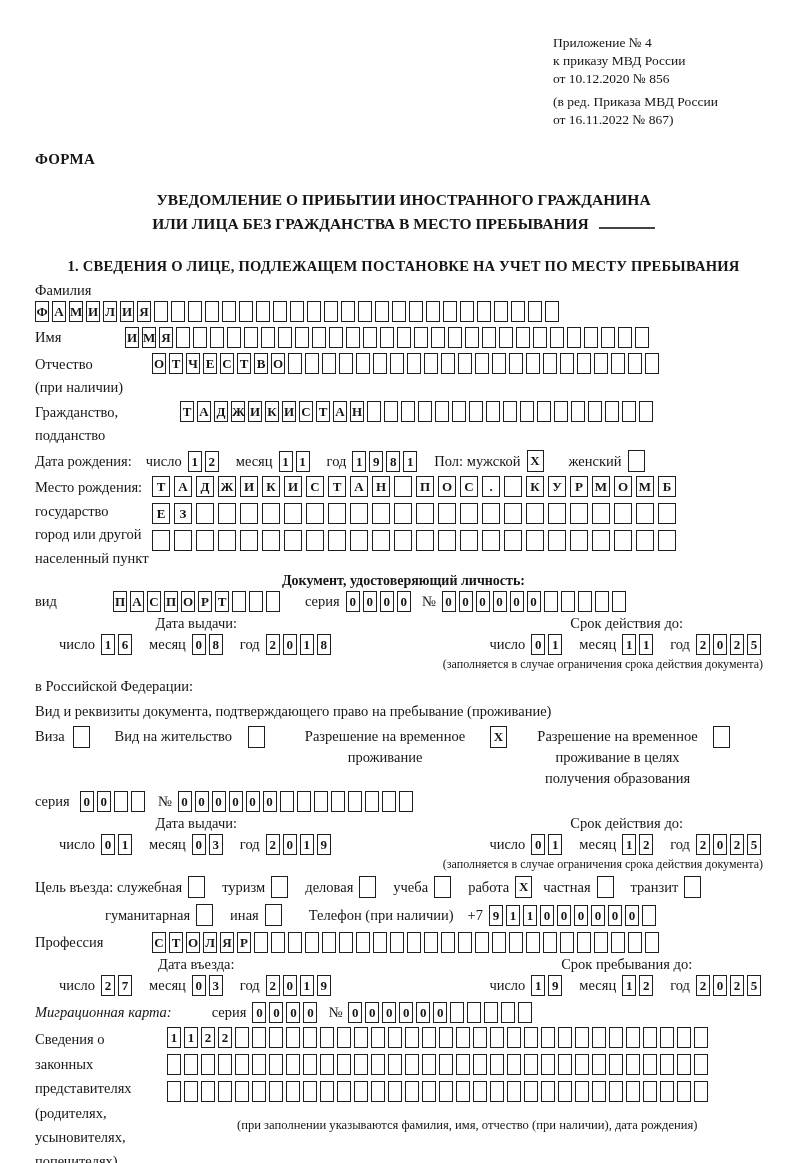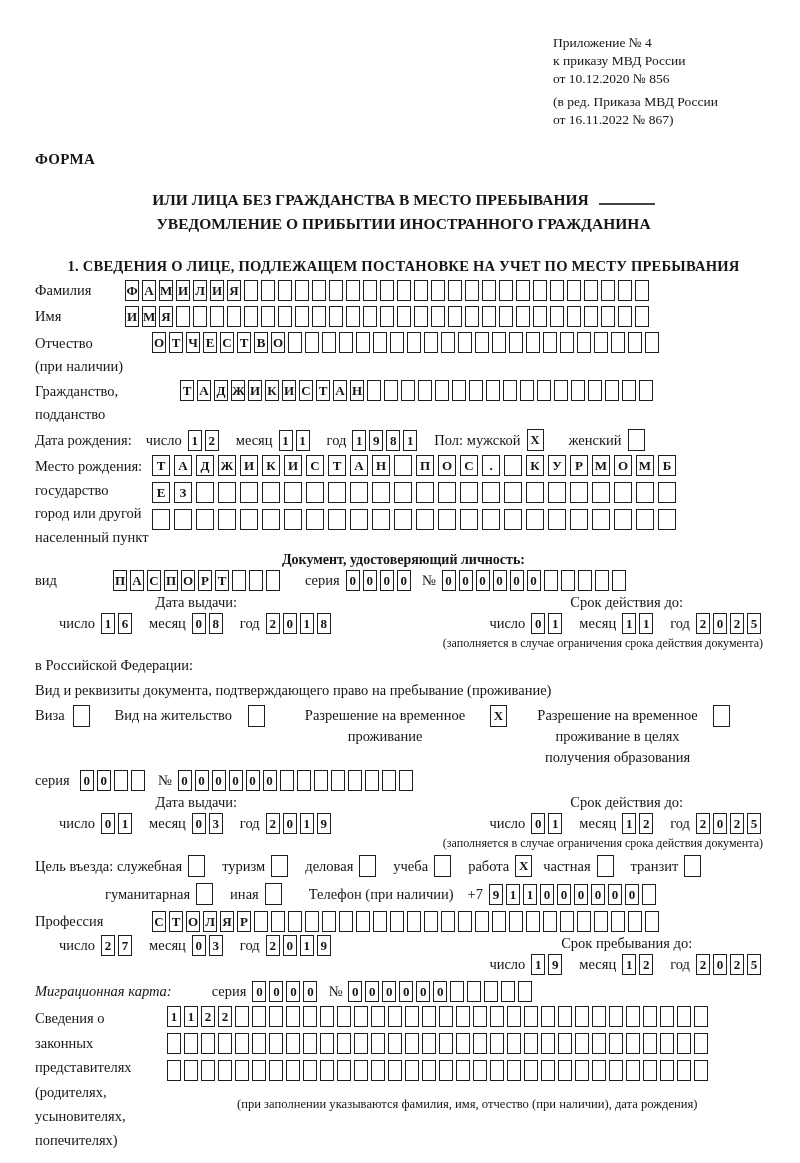--- a/index.html
+++ b/index.html
@@ -62,27 +62,27 @@
     <div>Приложение № 4</div>
     <div>к приказу МВД России</div>
     <div>от 10.12.2020 № 856</div>
     <div class="l4">(в ред. Приказа МВД России</div>
     <div>от 16.11.2022 № 867)</div>
   </div>
 
   <div class="forma">ФОРМА</div>
 
   <div class="title">
+    <div>УВЕДОМЛЕНИЕ О ПРИБЫТИИ ИНОСТРАННОГО ГРАЖДАНИНА</div>
     <div><span>ИЛИ ЛИЦА БЕЗ ГРАЖДАНСТВА В МЕСТО ПРЕБЫВАНИЯ</span><span class="blank-line"></span></div>
-    <div>УВЕДОМЛЕНИЕ О ПРИБЫТИИ ИНОСТРАННОГО ГРАЖДАНИНА</div>
   </div>
 
   <div class="section">1. СВЕДЕНИЯ О ЛИЦЕ, ПОДЛЕЖАЩЕМ ПОСТАНОВКЕ НА УЧЕТ ПО МЕСТУ ПРЕБЫВАНИЯ</div>
 
-  <div class="frow" style="">
+  <div class="frow" style="flex-direction:column;">
     <div class="lbl" style="width:90px;">Фамилия</div>
     <div class="cells"><span class="cell">Ф</span><span class="cell">А</span><span class="cell">М</span><span class="cell">И</span><span class="cell">Л</span><span class="cell">И</span><span class="cell">Я</span><span class="cell"></span><span class="cell"></span><span class="cell"></span><span class="cell"></span><span class="cell"></span><span class="cell"></span><span class="cell"></span><span class="cell"></span><span class="cell"></span><span class="cell"></span><span class="cell"></span><span class="cell"></span><span class="cell"></span><span class="cell"></span><span class="cell"></span><span class="cell"></span><span class="cell"></span><span class="cell"></span><span class="cell"></span><span class="cell"></span><span class="cell"></span><span class="cell"></span><span class="cell"></span><span class="cell"></span></div>
   </div>
 
   <div class="frow">
     <div class="lbl" style="width:90px;">Имя</div>
     <div class="cells"><span class="cell">И</span><span class="cell">М</span><span class="cell">Я</span><span class="cell"></span><span class="cell"></span><span class="cell"></span><span class="cell"></span><span class="cell"></span><span class="cell"></span><span class="cell"></span><span class="cell"></span><span class="cell"></span><span class="cell"></span><span class="cell"></span><span class="cell"></span><span class="cell"></span><span class="cell"></span><span class="cell"></span><span class="cell"></span><span class="cell"></span><span class="cell"></span><span class="cell"></span><span class="cell"></span><span class="cell"></span><span class="cell"></span><span class="cell"></span><span class="cell"></span><span class="cell"></span><span class="cell"></span><span class="cell"></span><span class="cell"></span></div>
   </div>
 
   <div class="frow">
@@ -255,20 +255,21 @@
     <span class="cells"><span class="cell">9</span><span class="cell">1</span><span class="cell">1</span><span class="cell">0</span><span class="cell">0</span><span class="cell">0</span><span class="cell">0</span><span class="cell">0</span><span class="cell">0</span><span class="cell"></span></span>
   </div>
 
   <div class="frow mt6">
     <div class="lbl" style="width:117px;">Профессия</div>
     <div class="cells"><span class="cell">С</span><span class="cell">Т</span><span class="cell">О</span><span class="cell">Л</span><span class="cell">Я</span><span class="cell">Р</span><span class="cell"></span><span class="cell"></span><span class="cell"></span><span class="cell"></span><span class="cell"></span><span class="cell"></span><span class="cell"></span><span class="cell"></span><span class="cell"></span><span class="cell"></span><span class="cell"></span><span class="cell"></span><span class="cell"></span><span class="cell"></span><span class="cell"></span><span class="cell"></span><span class="cell"></span><span class="cell"></span><span class="cell"></span><span class="cell"></span><span class="cell"></span><span class="cell"></span><span class="cell"></span><span class="cell"></span></div>
   </div>
 
   <div class="datesrow mt4">
     <div class="dates-left">
+      <div class="dtitle">Дата въезда:</div>
       <div class="dg">
         <span class="dlbl">число</span>
         <span class="cells grp"><span class="cell">2</span><span class="cell">7</span></span>
         <span class="dlbl">месяц</span>
         <span class="cells grp"><span class="cell">0</span><span class="cell">3</span></span>
         <span class="dlbl">год</span>
         <span class="cells"><span class="cell">2</span><span class="cell">0</span><span class="cell">1</span><span class="cell">9</span></span>
       </div>
     </div>
     <div class="dates-right">

